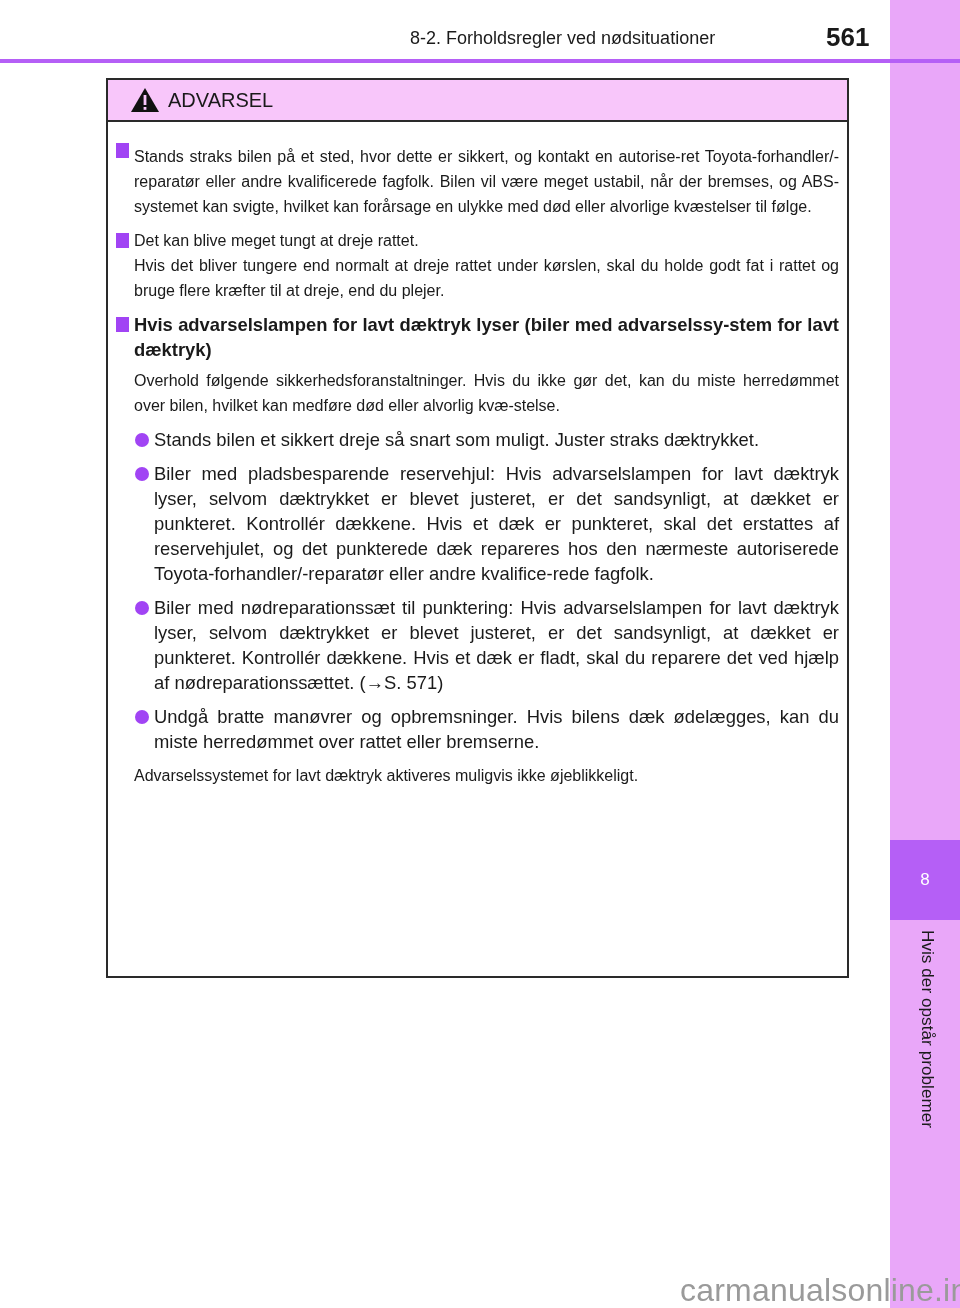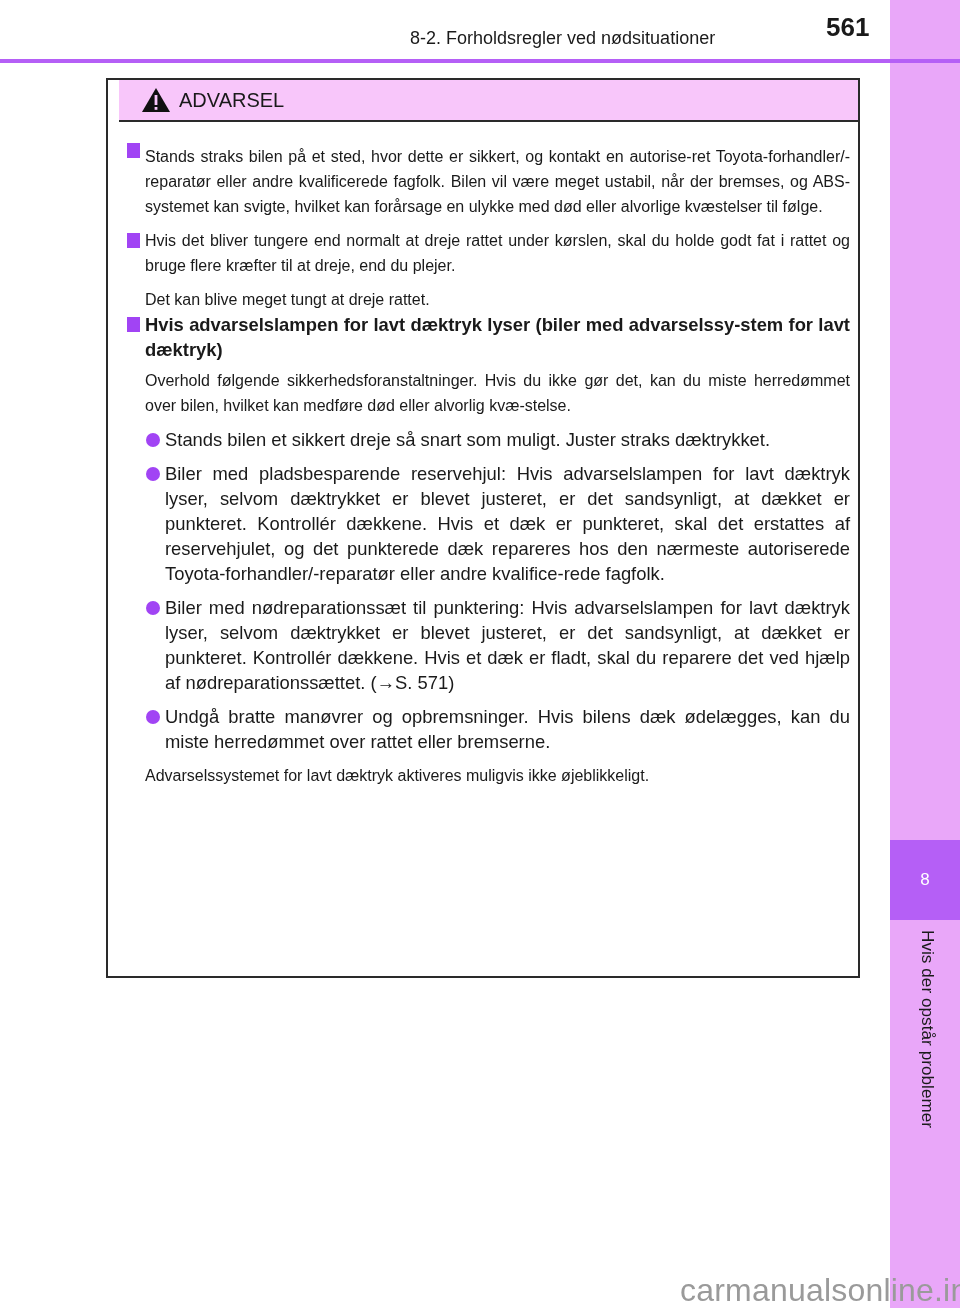--- a/index.html
+++ b/index.html
@@ -20,26 +20,25 @@
     position: absolute; left: 897px; top: 930px; width: 40px; height: 240px;
     writing-mode: vertical-rl; font-size: 17px; color: #1a1a1a; letter-spacing: 0.1px;
   }
   .header-rule {
     position: absolute; left: 0; top: 59px; width: 960px; height: 4px; background: #b55ff6;
   }
   .header-title {
     position: absolute; left: 410px; top: 28px; font-size: 18px; color: #1a1a1a;
   }
   .page-number {
-    position: absolute; left: 826px; top: 12px; font-size: 26px; font-weight: bold; color: #1a1a1a;
+    position: absolute; left: 826px; top: 22px; font-size: 26px; font-weight: bold; color: #1a1a1a;
   }
   .warn-box {
     position: absolute; left: 106px; top: 78px; width: 739px; height: 896px;
     border: 2px solid #2a2a2a;
-    padding-left: 11px;
   }
   .warn-head {
     height: 40px; background: #f8c6fa; border-bottom: 2px solid #2a2a2a;
     display: flex; align-items: center; padding-left: 22px;
   }
   .warn-icon { width: 30px; height: 26px; margin-right: 8px; }
   .warn-title { font-size: 20px; color: #1a1a1a; }
   .warn-body { padding: 16px 8px 0 8px; }
   .sec-head {
     font-weight: bold; font-size: 18.4px; line-height: 25px; position: relative;
@@ -89,22 +88,22 @@
   <div class="warn-body">
 
     <div class="sec-head">
       <span class="sq"></span>
     </div>
     <div class="para">Stands straks bilen på et sted, hvor dette er sikkert, og kontakt en autorise-ret Toyota-forhandler/-reparatør eller andre kvalificerede fagfolk. Bilen vil være meget ustabil, når der bremses, og ABS-systemet kan svigte, hvilket kan forårsage en ulykke med død eller alvorlige kvæstelser til følge.</div>
 
     <div class="sec-head">
       <span class="sq"></span>
     </div>
+    <div class="para" style="margin-bottom:0">Det kan blive meget tungt at dreje rattet.</div>
     <div class="para">Hvis det bliver tungere end normalt at dreje rattet under kørslen, skal du holde godt fat i rattet og bruge flere kræfter til at dreje, end du plejer.</div>
-    <div class="para" style="margin-bottom:0">Det kan blive meget tungt at dreje rattet.</div>
 
     <div class="sec-head">
       <span class="sq"></span>
       <span>Hvis advarselslampen for lavt dæktryk lyser (biler med advarselssy-stem for lavt dæktryk)</span>
     </div>
     <div class="para">Overhold følgende sikkerhedsforanstaltninger. Hvis du ikke gør det, kan du miste herredømmet over bilen, hvilket kan medføre død eller alvorlig kvæ-stelse.</div>
     <div class="bullet">
       <span class="dot"></span>
       <span>Stands bilen et sikkert dreje så snart som muligt. Juster straks dæktrykket.</span>
     </div>

